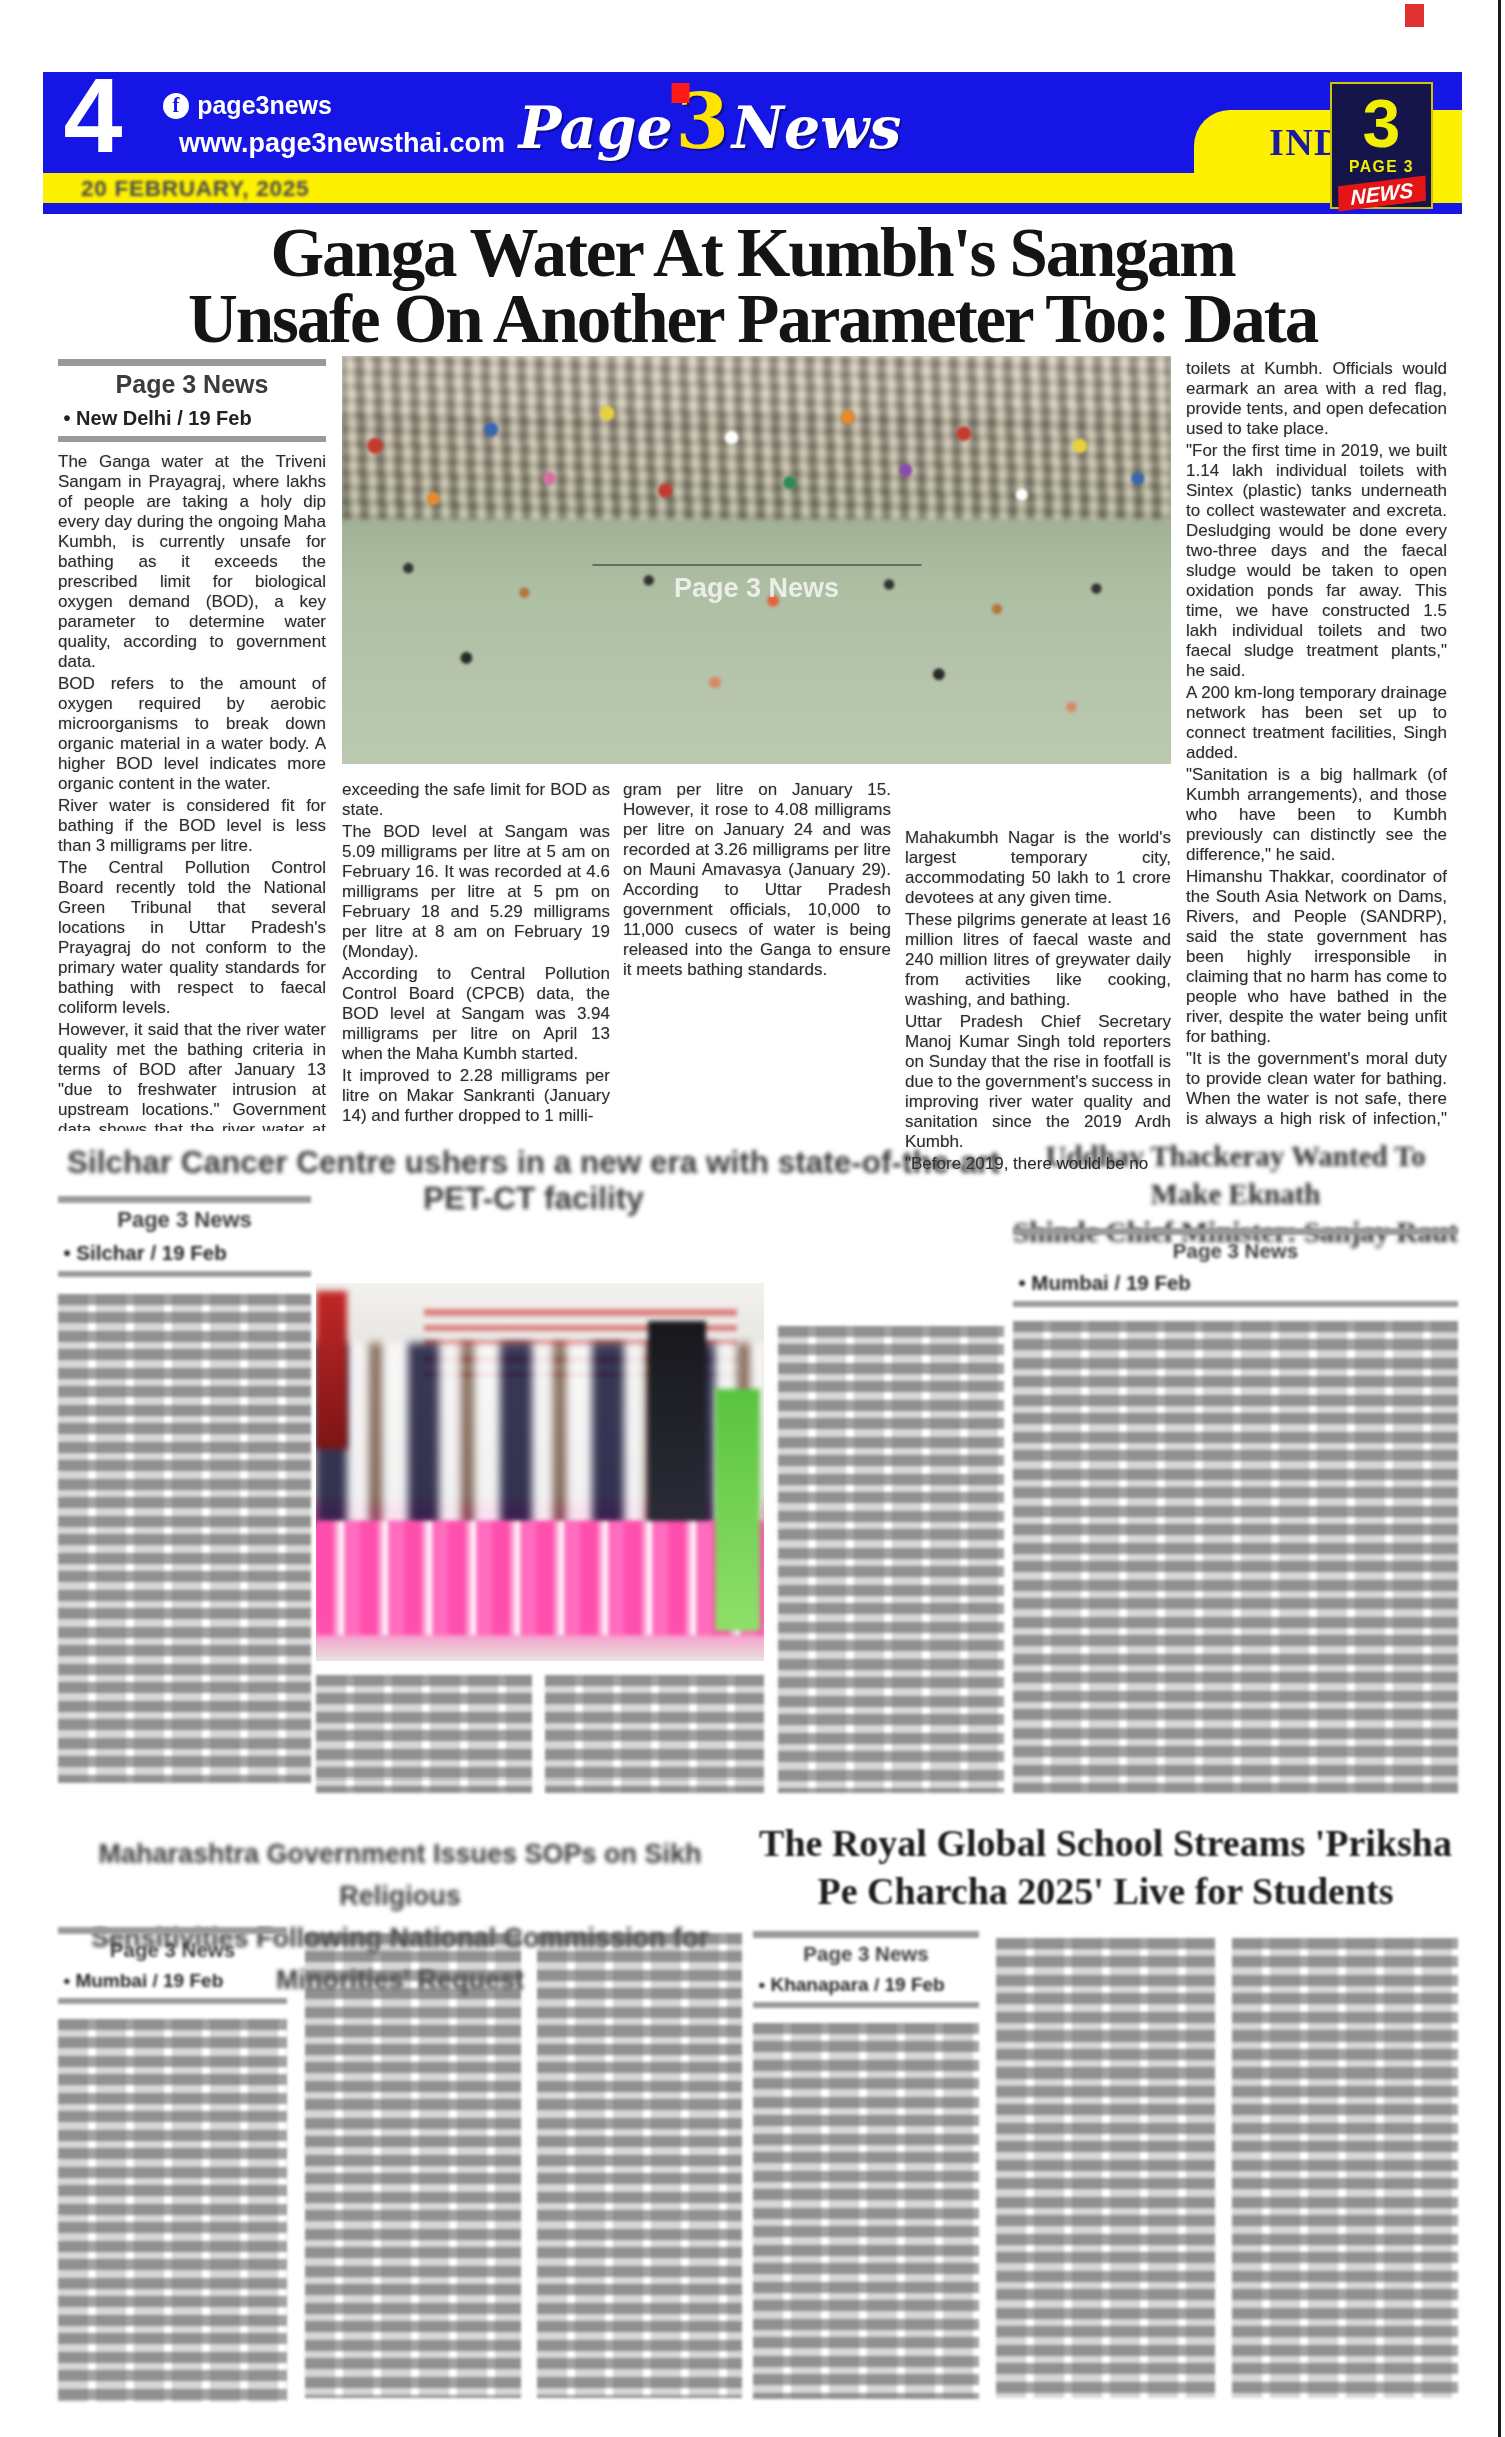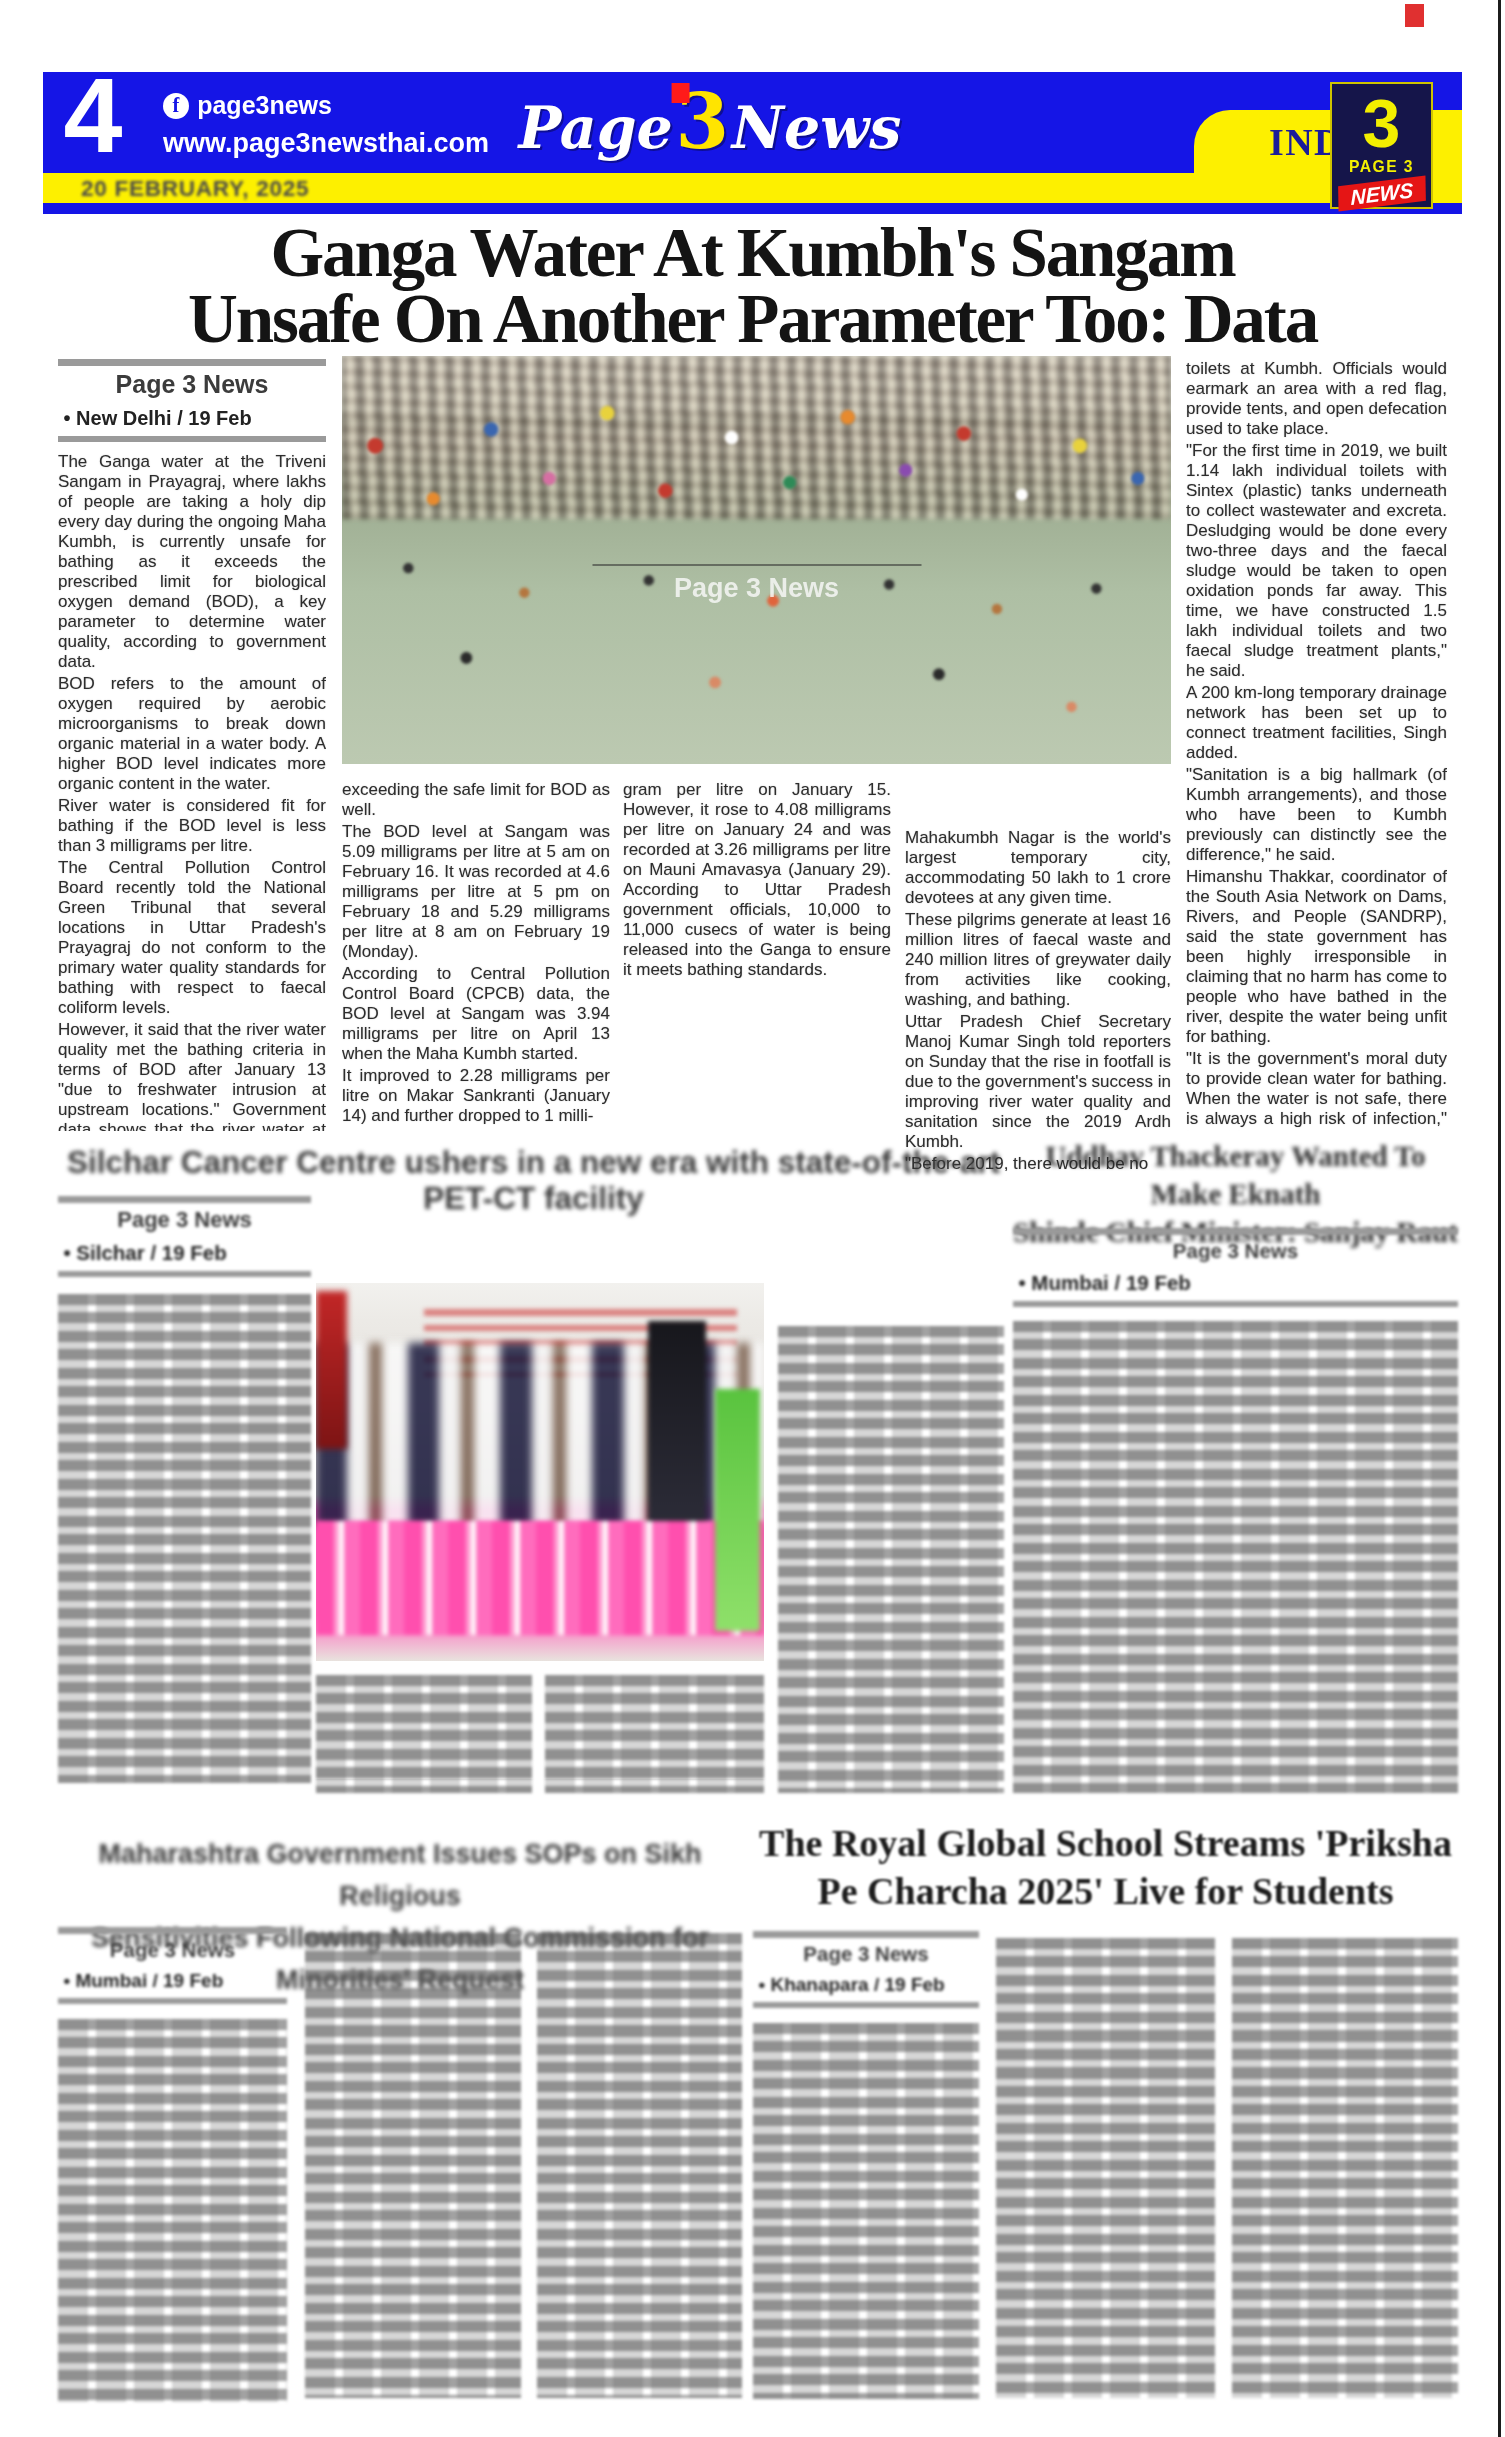--- a/index.html
+++ b/index.html
@@ -11,21 +11,21 @@
 
   
   .masthead{position:absolute;left:43px;top:72px;width:1419px;height:101px;background:#1515e6;}
   .page-number{position:absolute;left:20.5px;top:-12.3px;font-size:106px;font-weight:bold;color:#fff;
                font-family:"Liberation Sans",sans-serif;line-height:110px;}
   .social-row{position:absolute;left:120px;top:19px;display:flex;align-items:center;gap:8.2px;}
   .fb-icon{width:26px;height:26px;border-radius:50%;background:#fff;color:#1515e6;font-weight:bold;
            font-size:20.5px;display:flex;align-items:center;justify-content:center;
            font-family:"Liberation Serif",serif;}
   .social-handle{color:#fff;font-weight:bold;font-size:25px;}
-  .website{position:absolute;left:120px;top:56px;color:#fff;font-weight:bold;font-size:27px;}
+  .website{position:absolute;left:136px;top:56px;color:#fff;font-weight:bold;font-size:27px;}
   .brand{position:absolute;left:47%;top:4.1px;transform:translateX(-50%);white-space:nowrap;
          font-family:"DejaVu Serif",serif;font-weight:bold;}
   .brand .b-word{color:#fff;font-size:57px;font-style:italic;text-shadow:2.1px 2.1px 0 rgba(0,0,0,.35);}
   .brand .b-three{color:#ffe400;font-size:77px;position:relative;padding:0 2.7px;
                   text-shadow:2.1px 2.1px 0 rgba(0,0,0,.35);}
   .brand .b-three::before{content:"";position:absolute;left:-1.4px;top:6.8px;width:18px;height:20.5px;background:#ff1a1a;}
   .india-tab{position:absolute;right:0;top:38px;width:268px;height:64px;background:#fdf000;
              border-radius:36px 0 0 0;}
   .india-label{position:absolute;left:75px;top:9.6px;color:#1c1c9a;font-weight:bold;font-size:38px;
                font-family:"Liberation Serif",serif;letter-spacing:1.4px;}
@@ -178,21 +178,21 @@
     <p>However, it said that the river water quality met the bathing criteria in terms of BOD after January 13 "due to freshwater intrusion at upstream locations." Government data shows that the river water at Sangam is currently</p>
   </div>
 
   <div class="photo1">
     <div class="p1-crowd"></div>
     <div class="p1-speck"></div>
     <div class="p1-wm">Page 3 News</div>
   </div>
 
   <div class="abs bodycol" style="left:342px;top:780px;width:268px;height:350px;">
-    <p>exceeding the safe limit for BOD as well.</p>
+    <p>exceeding the safe limit for BOD as state.</p>
     <p>The BOD level at Sangam was 5.09 milligrams per litre at 5 am on February 16. It was recorded at 4.6 milligrams per litre at 5 pm on February 18 and 5.29 milligrams per litre at 8 am on February 19 (Monday).</p>
     <p>According to Central Pollution Control Board (CPCB) data, the BOD level at Sangam was 3.94 milligrams per litre on April 13 when the Maha Kumbh started.</p>
     <p>It improved to 2.28 milligrams per litre on Makar Sankranti (January 14) and further dropped to 1 milli-</p>
   </div>
 
   <div class="abs bodycol" style="left:623px;top:780px;width:268px;height:350px;">
     <p>gram per litre on January 15. However, it rose to 4.08 milligrams per litre on January 24 and was recorded at 3.26 milligrams per litre on Mauni Amavasya (January 29). According to Uttar Pradesh government officials, 10,000 to 11,000 cusecs of water is being released into the Ganga to ensure it meets bathing standards.</p>
   </div>
 
   <div class="abs bodycol" style="left:905px;top:828px;width:266px;height:350px;">

